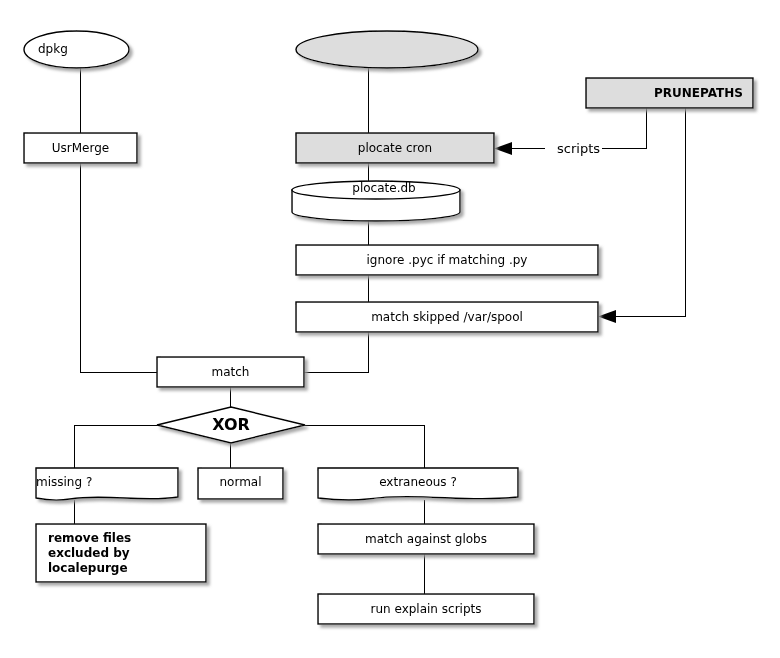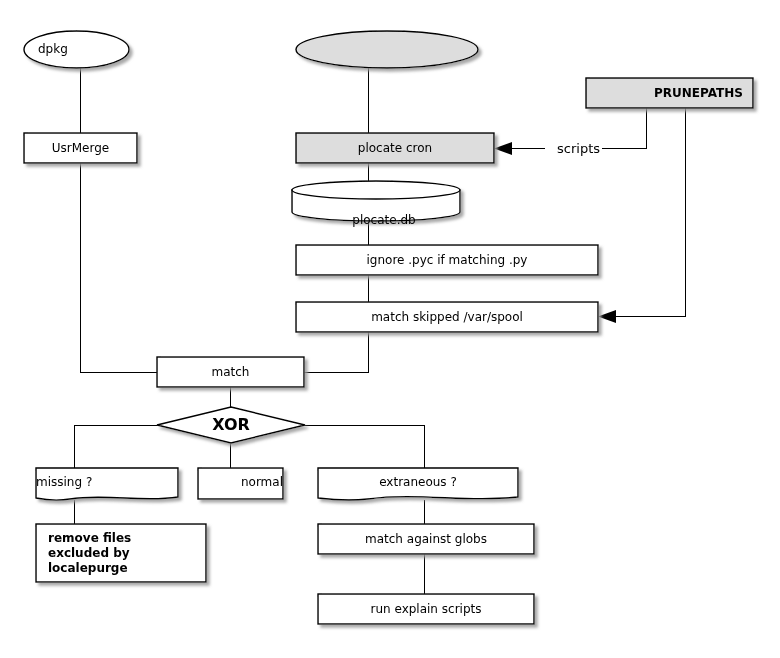--- a/index.html
+++ b/index.html
@@ -131,33 +131,33 @@
 
   <div class="node-label" style="left:38px; top:42px; width:80px; text-align:left;">dpkg</div>
 
 
   <div class="node-label bold" style="left:586px; top:86px; width:157px; text-align:right;">PRUNEPATHS</div>
 
   <div class="node-label" style="left:24px; top:141px; width:113px; text-align:center;">UsrMerge</div>
 
   <div class="node-label" style="left:296px; top:141px; width:198px; text-align:center;">plocate cron</div>
 
-  <div class="node-label" style="left:292px; top:213px; width:184px; text-align:center;">plocate.db</div>
+  <div class="node-label" style="left:292px; top:181px; width:184px; text-align:center;">plocate.db</div>
 
   <div class="node-label" style="left:296px; top:253px; width:302px; text-align:center;">ignore .pyc if matching .py</div>
 
   <div class="node-label" style="left:296px; top:310px; width:302px; text-align:center;">match skipped /var/spool</div>
 
   <div class="node-label" style="left:157px; top:365px; width:147px; text-align:center;">match</div>
 
   <div class="node-label bold" style="left:157px; top:418px; width:148px; text-align:center; font-size:16px;">XOR</div>
 
   <div class="node-label" style="left:36px; top:475px; width:170px; text-align:left;">missing ?</div>
 
-  <div class="node-label" style="left:198px; top:475px; width:85px; text-align:right;">normal</div>
+  <div class="node-label" style="left:198px; top:475px; width:85px; text-align:center;">normal</div>
 
   <div class="node-label" style="left:318px; top:475px; width:200px; text-align:center;">extraneous ?</div>
 
   <div class="node-label bold" style="left:48px; top:531px; width:155px; text-align:left; line-height:15px;">remove files
 excluded by
 localepurge</div>
 
   <div class="node-label" style="left:318px; top:532px; width:216px; text-align:center;">match against globs</div>
 
   <div class="node-label" style="left:318px; top:602px; width:216px; text-align:center;">run explain scripts</div>

